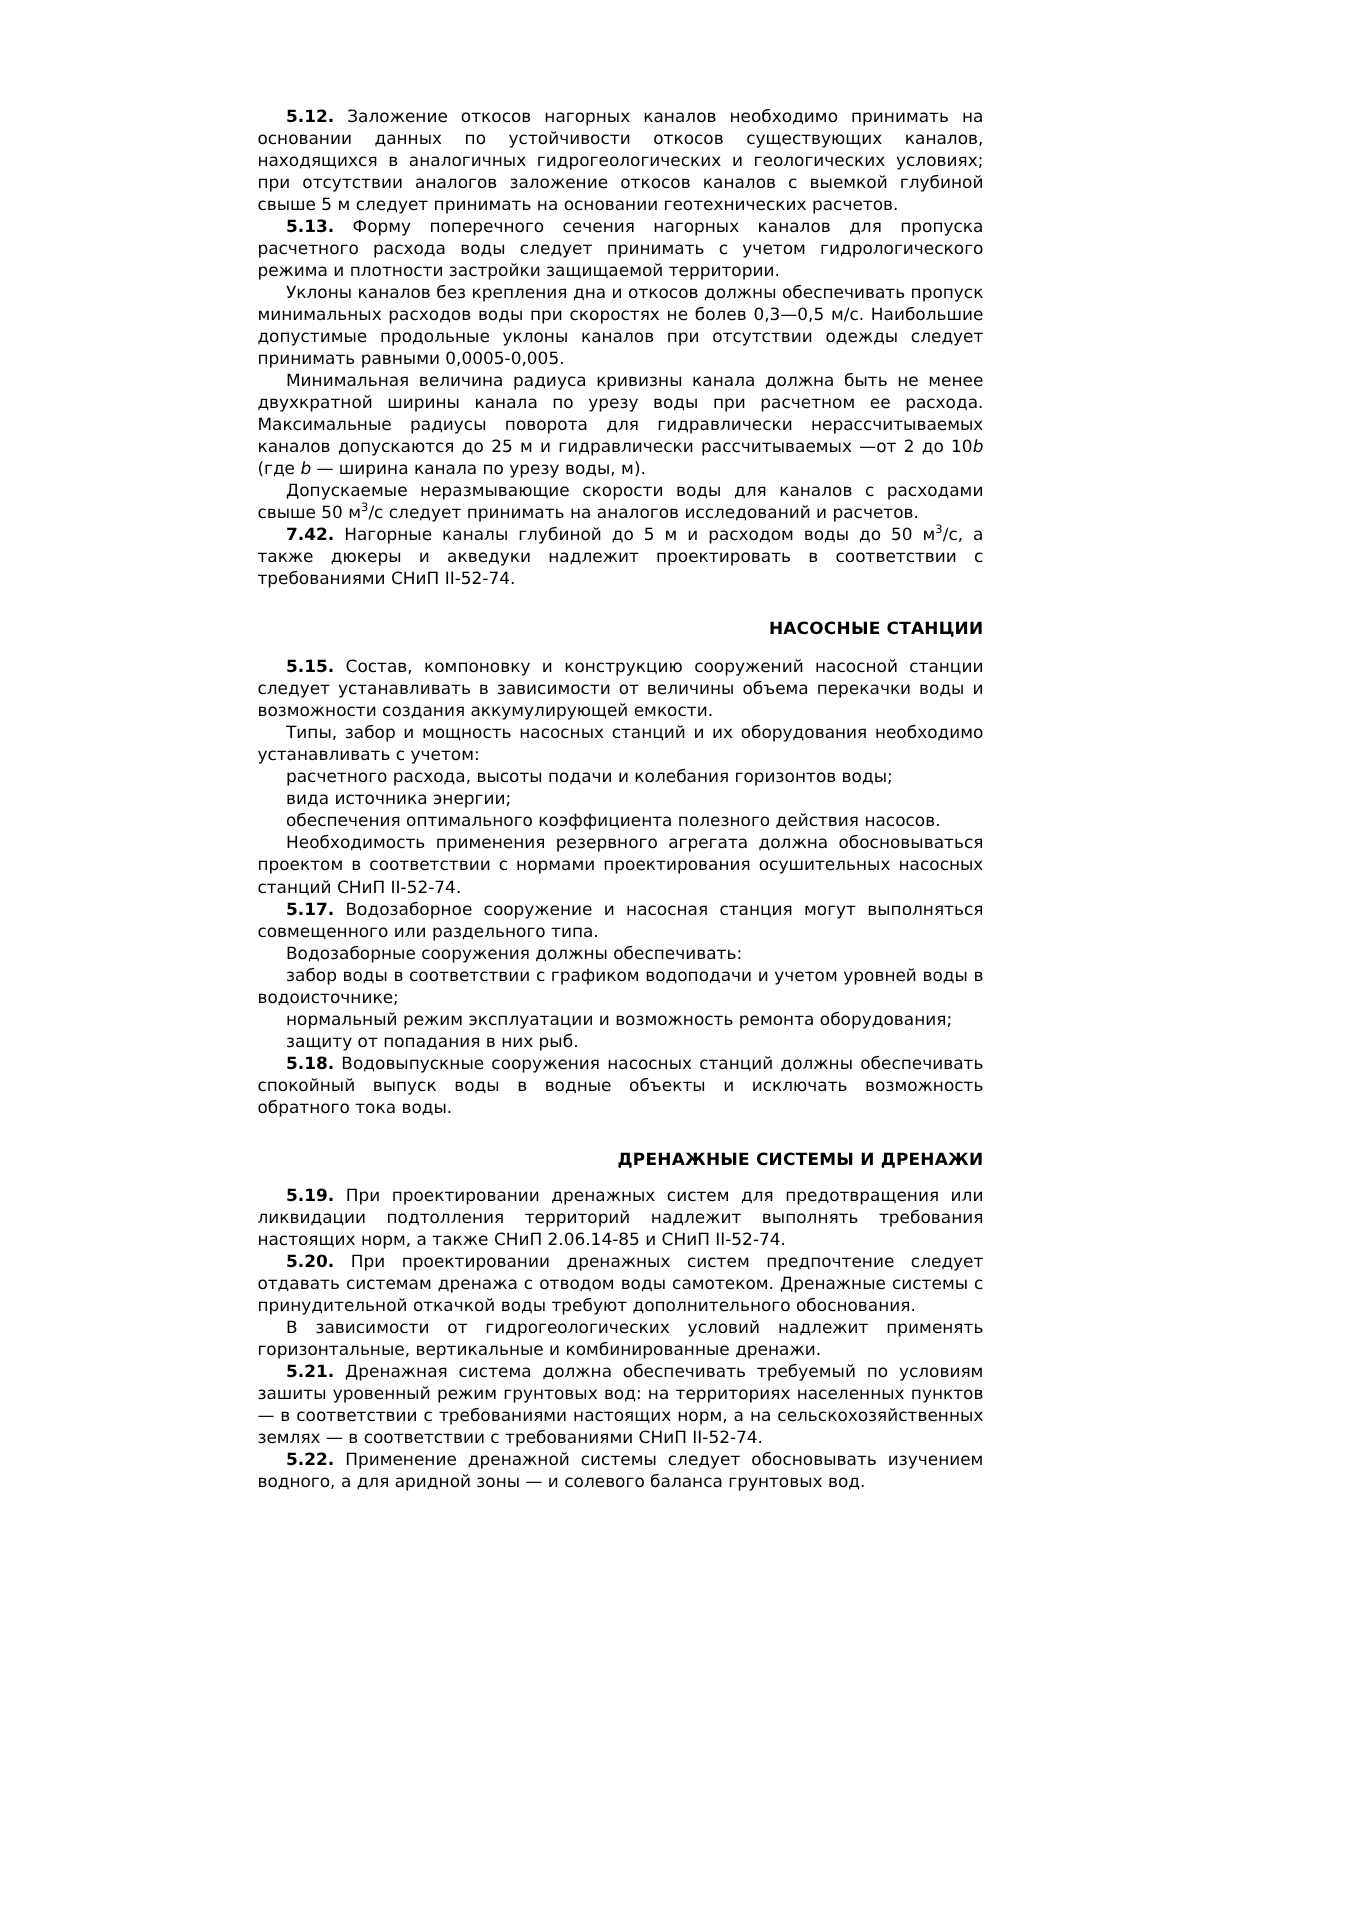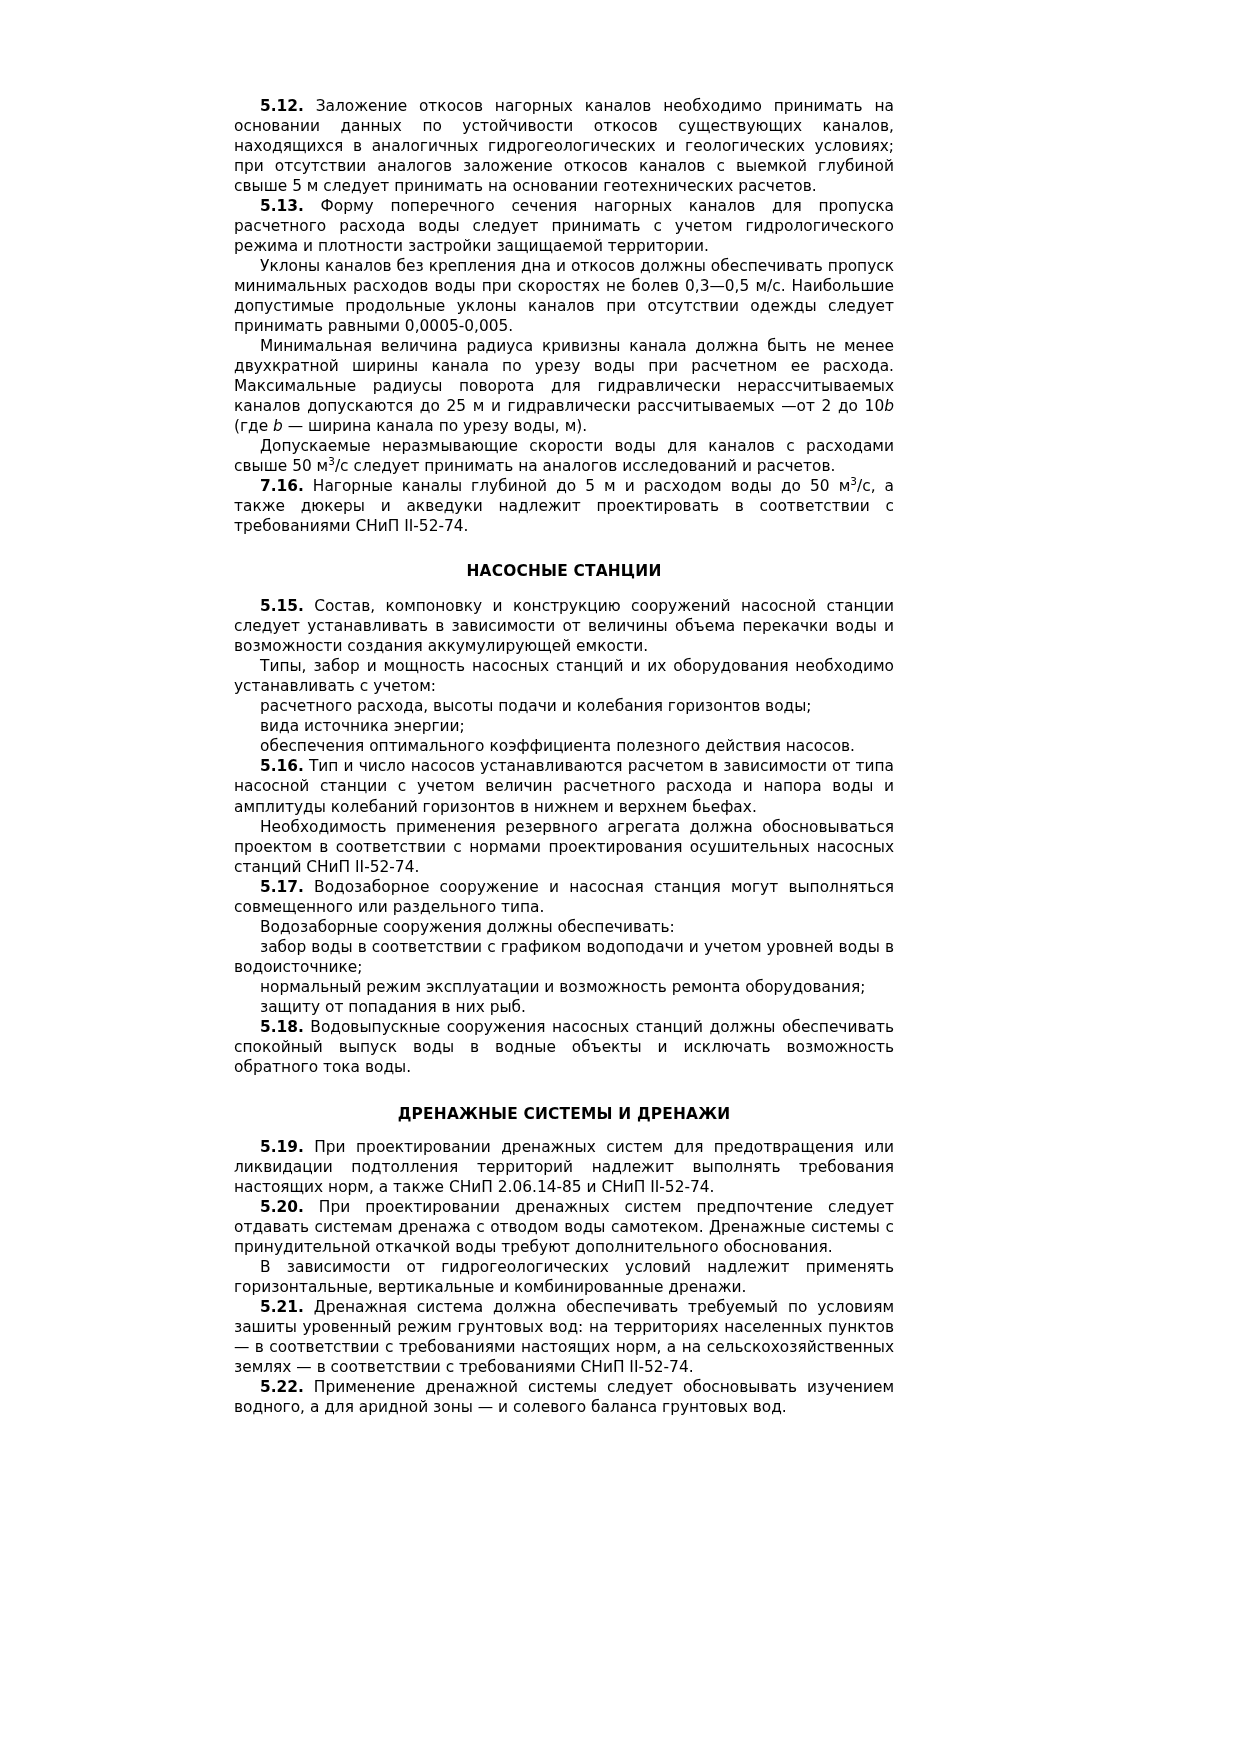--- a/index.html
+++ b/index.html
@@ -35,21 +35,21 @@
   p.para.sub {
     text-indent: 26px;
   }
   .num {
     font-weight: bold;
   }
   h2.section-title {
     margin: 26px 0 16px 0;
     font-size: 15.4px;
     font-weight: bold;
-    text-align: center;
+    text-align: right;
     text-indent: 0;
     letter-spacing: 0.2px;
   }
   h2.section-title.tight {
     margin-top: 28px;
     margin-bottom: 14px;
   }
   sup {
     font-size: 0.68em;
     vertical-align: super;
@@ -68,35 +68,34 @@
     <p class="para"><span class="num">5.12.</span><span> Заложение откосов нагорных каналов необходимо принимать на основании данных по устойчивости откосов существующих каналов, находящихся в аналогичных гидрогеологических и геологических условиях; при отсутствии аналогов заложение откосов каналов с выемкой глубиной свыше 5 м следует принимать на основании геотехнических расчетов.</span></p>
 
     <p class="para"><span class="num">5.13.</span><span> Форму поперечного сечения нагорных каналов для пропуска расчетного расхода воды следует принимать с учетом гидрологического режима и плотности застройки защищаемой территории.</span></p>
 
     <p class="para"><span>Уклоны каналов без крепления дна и откосов должны обеспечивать пропуск минимальных расходов воды при скоростях не болев 0,3—0,5 м/с. Наибольшие допустимые продольные уклоны каналов при отсутствии одежды следует принимать равными 0,0005-0,005.</span></p>
 
     <p class="para"><span>Минимальная величина радиуса кривизны канала должна быть не менее двухкратной ширины канала по урезу воды при расчетном ее расхода. Максимальные радиусы поворота для гидравлически нерассчитываемых каналов допускаются до 25 м и гидравлически рассчитываемых —от 2 до 10</span><i class="var">b</i><span> (где </span><i class="var">b</i><span> — ширина канала по урезу воды, м).</span></p>
 
     <p class="para"><span>Допускаемые неразмывающие скорости воды для каналов с расходами свыше 50 м</span><sup>3</sup><span>/с следует принимать на аналогов исследований и расчетов.</span></p>
 
-    <p class="para"><span class="num">7.16.</span><span> Нагорные каналы глубиной до 5 м и расходом воды до 50 м</span><sup>3</sup><span>/с, а также дюкеры и акведуки надлежит проектировать в соответствии с требованиями СНиП II-52-74.</span></p>
+    <p class="para"><span class="num">7.42.</span><span> Нагорные каналы глубиной до 5 м и расходом воды до 50 м</span><sup>3</sup><span>/с, а также дюкеры и акведуки надлежит проектировать в соответствии с требованиями СНиП II-52-74.</span></p>
 
     <h2 class="section-title">НАСОСНЫЕ СТАНЦИИ</h2>
 
     <p class="para"><span class="num">5.15.</span><span> Состав, компоновку и конструкцию сооружений насосной станции следует устанавливать в зависимости от величины объема перекачки воды и возможности создания аккумулирующей емкости.</span></p>
 
     <p class="para"><span>Типы, забор и мощность насосных станций и их оборудования необходимо устанавливать с учетом:</span></p>
 
     <p class="para sub"><span>расчетного расхода, высоты подачи и колебания горизонтов воды;</span></p>
 
     <p class="para sub"><span>вида источника энергии;</span></p>
 
     <p class="para sub"><span>обеспечения оптимального коэффициента полезного действия насосов.</span></p>
 
-    <p class="para"><span class="num">5.16.</span><span> Тип и число насосов устанавливаются расчетом в зависимости от типа насосной станции с учетом величин расчетного расхода и напора воды и амплитуды колебаний горизонтов в нижнем и верхнем бьефах.</span></p>
 
     <p class="para"><span>Необходимость применения резервного агрегата должна обосновываться проектом в соответствии с нормами проектирования осушительных насосных станций СНиП II-52-74.</span></p>
 
     <p class="para"><span class="num">5.17.</span><span> Водозаборное сооружение и насосная станция могут выполняться совмещенного или раздельного типа.</span></p>
 
     <p class="para"><span>Водозаборные сооружения должны обеспечивать:</span></p>
 
     <p class="para sub"><span>забор воды в соответствии с графиком водоподачи и учетом уровней воды в водоисточнике;</span></p>
 
     <p class="para sub"><span>нормальный режим эксплуатации и возможность ремонта оборудования;</span></p>

